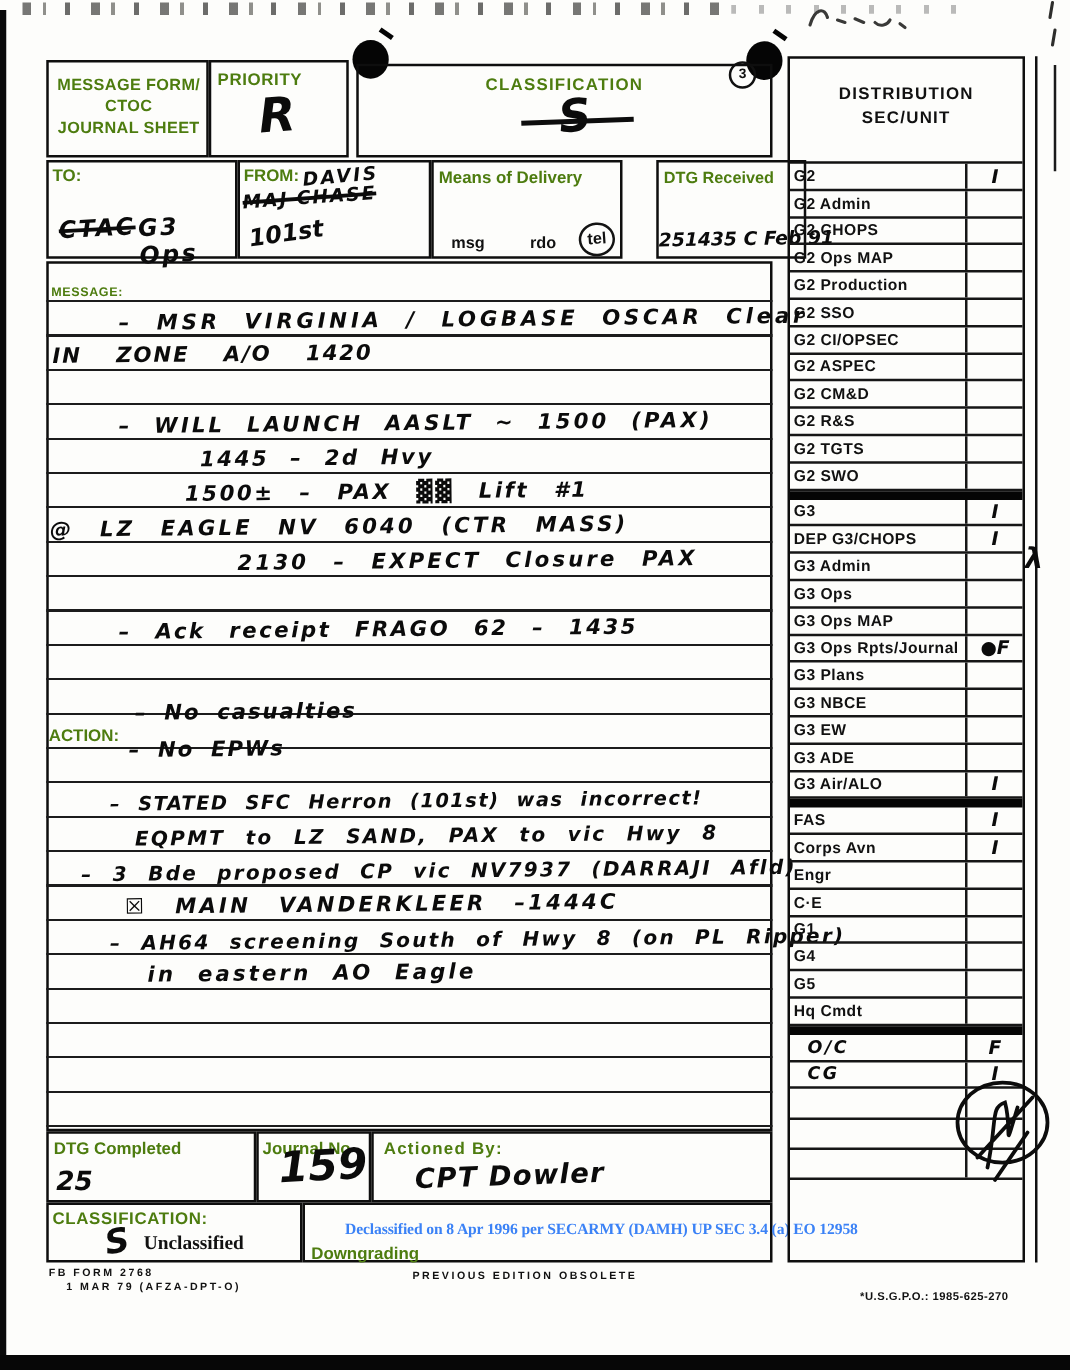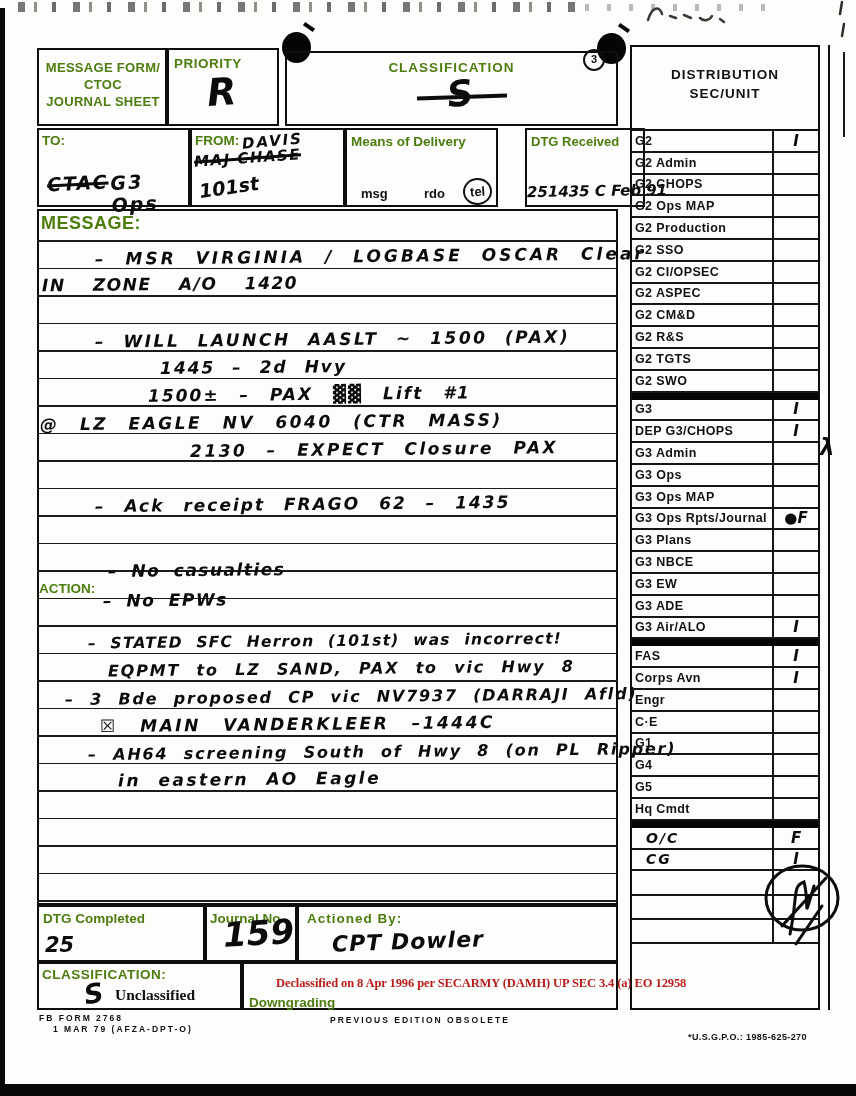--- a/index.html
+++ b/index.html
@@ -38,21 +38,21 @@
   .message-box{left:37px;top:209px;width:581px;height:696px;}
   .ruled{position:absolute;left:37px;top:240px;width:581px;height:662px;
     background:repeating-linear-gradient(to bottom,#1c1c1c 0 1.7px,transparent 1.7px 27.5px);}
   .msg-line{position:absolute;font-size:17px;letter-spacing:1.5px;word-spacing:6px;white-space:nowrap;transform:rotate(-.6deg);}
   
   .dtgc-box{left:37px;top:905px;width:168px;height:57px;}
   .journal-box{left:205px;top:905px;width:92px;height:57px;}
   .actioned-box{left:297px;top:905px;width:321px;height:57px;}
   .classf-box{left:37px;top:962px;width:205px;height:48px;}
   .downgrade-box{left:242px;top:962px;width:376px;height:48px;}
-  .stamp{position:absolute;left:276px;top:976px;font-family:"Liberation Serif",serif;font-weight:700;font-size:12.5px;white-space:nowrap;letter-spacing:-.1px;color:#b91c1c;}
+  .stamp{position:absolute;left:276px;top:976px;font-family:"Liberation Serif",serif;font-weight:700;font-size:12.5px;white-space:nowrap;letter-spacing:-.1px;color:#3b82f6;}
   .form-footer{position:absolute;left:39px;top:1013px;font-size:8.5px;font-weight:700;letter-spacing:2px;line-height:11px;}
   .prev-ed{position:absolute;left:330px;top:1015px;font-size:8.5px;font-weight:700;letter-spacing:2px;}
   .usgpo{position:absolute;left:688px;top:1012px;font-size:9px;font-weight:700;letter-spacing:.4px;margin-top:20px;}
   
   .dist-box{left:630px;top:45px;width:190px;height:965px;}
   .dist-header{height:84px;border-bottom:2px solid #111;box-sizing:border-box;text-align:center;
     padding-top:18px;font-size:13.5px;font-weight:700;letter-spacing:1px;line-height:19px;}
   .dist-row{display:flex;height:21.8px;box-sizing:border-box;border-bottom:2px solid #161616;align-items:center;}
   .dist-row.tall{height:24.3px;}
   .dist-label{flex:1;align-self:stretch;display:flex;align-items:center;border-right:2px solid #161616;
@@ -119,21 +119,21 @@
       <span style="font-size:13px;font-weight:600;">tel</span>
     </div>
   </div>
   <div class="box dtgr-box">
     <div class="abs lbl" style="left:4px;top:4px;font-size:13px;">DTG Received</div>
     <div class="abs hand" style="left:0px;top:52px;font-size:15px;white-space:nowrap;transform:rotate(-1deg);">251435 C Feb 91</div>
   </div>
 
   <div class="box message-box"></div>
   <div class="ruled"></div>
-  <div class="abs lbl" style="left:41px;top:213px;font-size:18px;letter-spacing:.5px;text-align:right;">MESSAGE:</div>
+  <div class="abs lbl" style="left:41px;top:229px;font-size:10px;letter-spacing:.5px;text-align:right;">MESSAGE:</div>
   <div class="abs lbl" style="left:39px;top:581px;font-size:13.5px;">ACTION:</div>
 
   <div class="msg-line hand" style="left:95px;top:246px;letter-spacing:3px;word-spacing:10px;">– MSR VIRGINIA / LOGBASE OSCAR Clear</div>
   <div class="msg-line hand" style="left:42px;top:274px;word-spacing:20px;">IN ZONE A/O 1420</div>
   <div class="msg-line hand" style="left:95px;top:329px;letter-spacing:2.5px;word-spacing:9px;">– WILL LAUNCH AASLT ~ 1500 (PAX)</div>
   <div class="msg-line hand" style="left:160px;top:357px;letter-spacing:2px;word-spacing:9px;">1445 – 2d Hvy</div>
   <div class="msg-line hand" style="left:148px;top:384px;letter-spacing:2px;word-spacing:12px;">1500± – PAX ▓▓ Lift #1</div>
   <div class="msg-line hand" style="left:40px;top:412px;letter-spacing:2.5px;word-spacing:12px;">@ LZ EAGLE NV 6040 (CTR MASS)</div>
   <div class="msg-line hand" style="left:190px;top:439px;letter-spacing:2.5px;word-spacing:11px;">2130 – EXPECT Closure PAX</div>
   <div class="msg-line hand" style="left:95px;top:494px;letter-spacing:2px;word-spacing:11px;">– Ack receipt FRAGO 62  – 1435</div>

